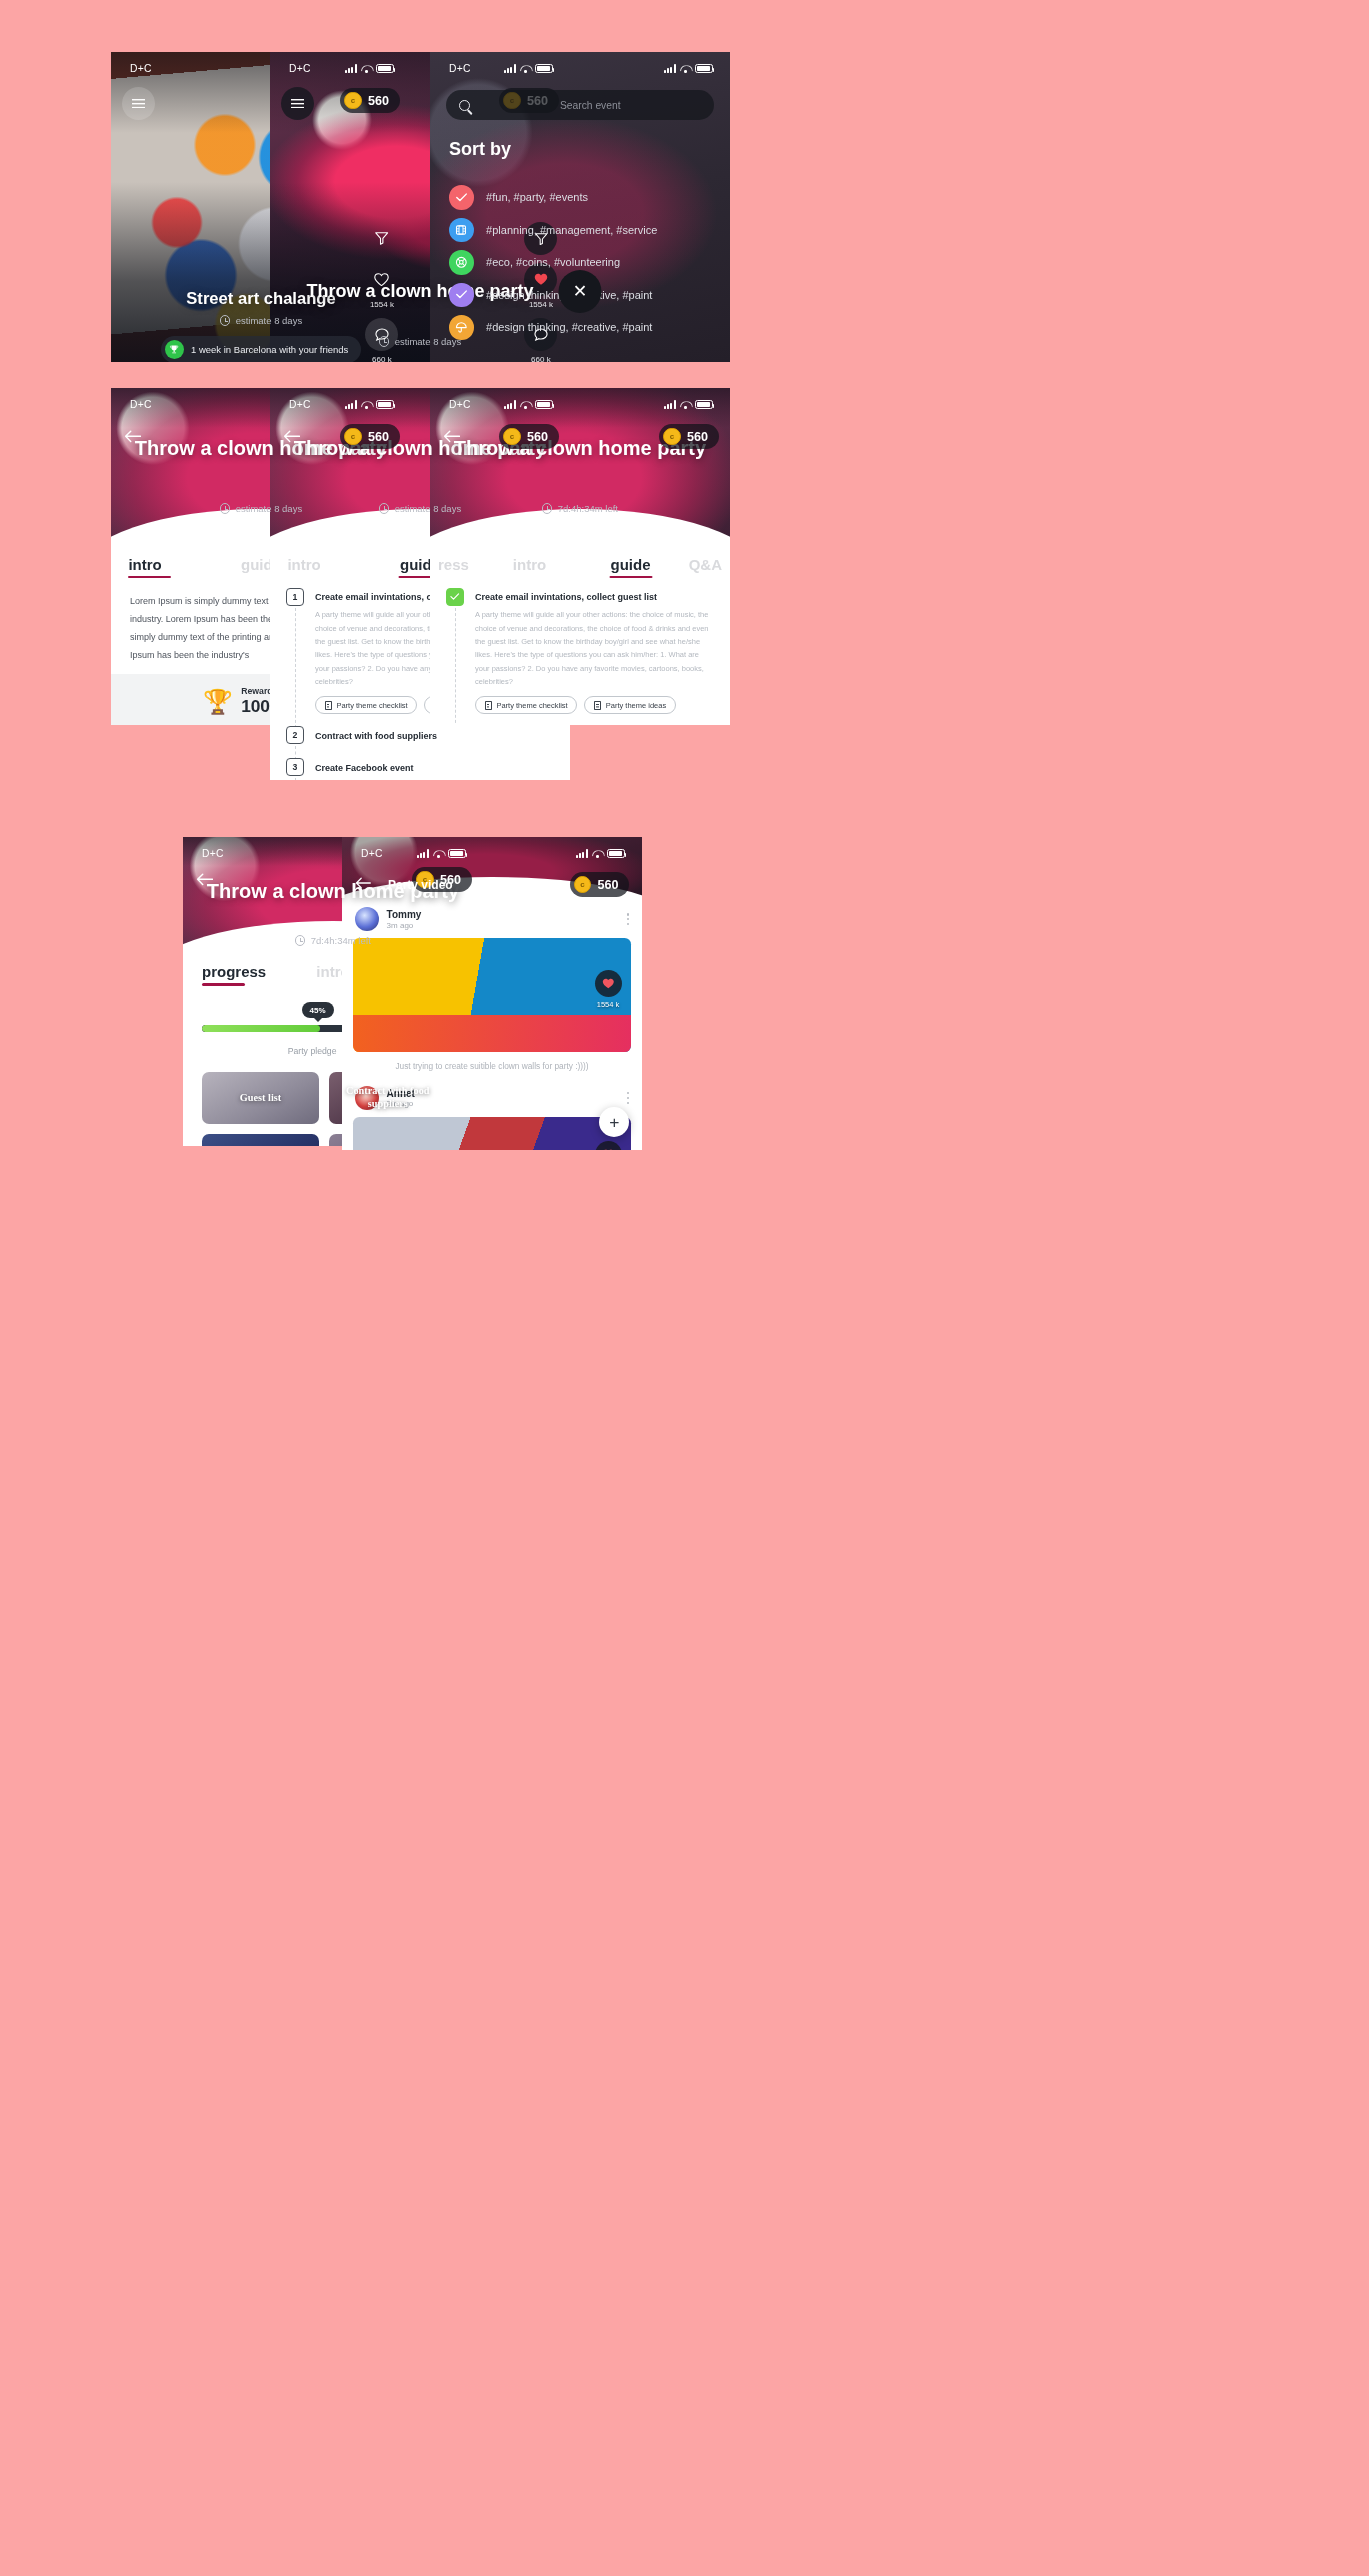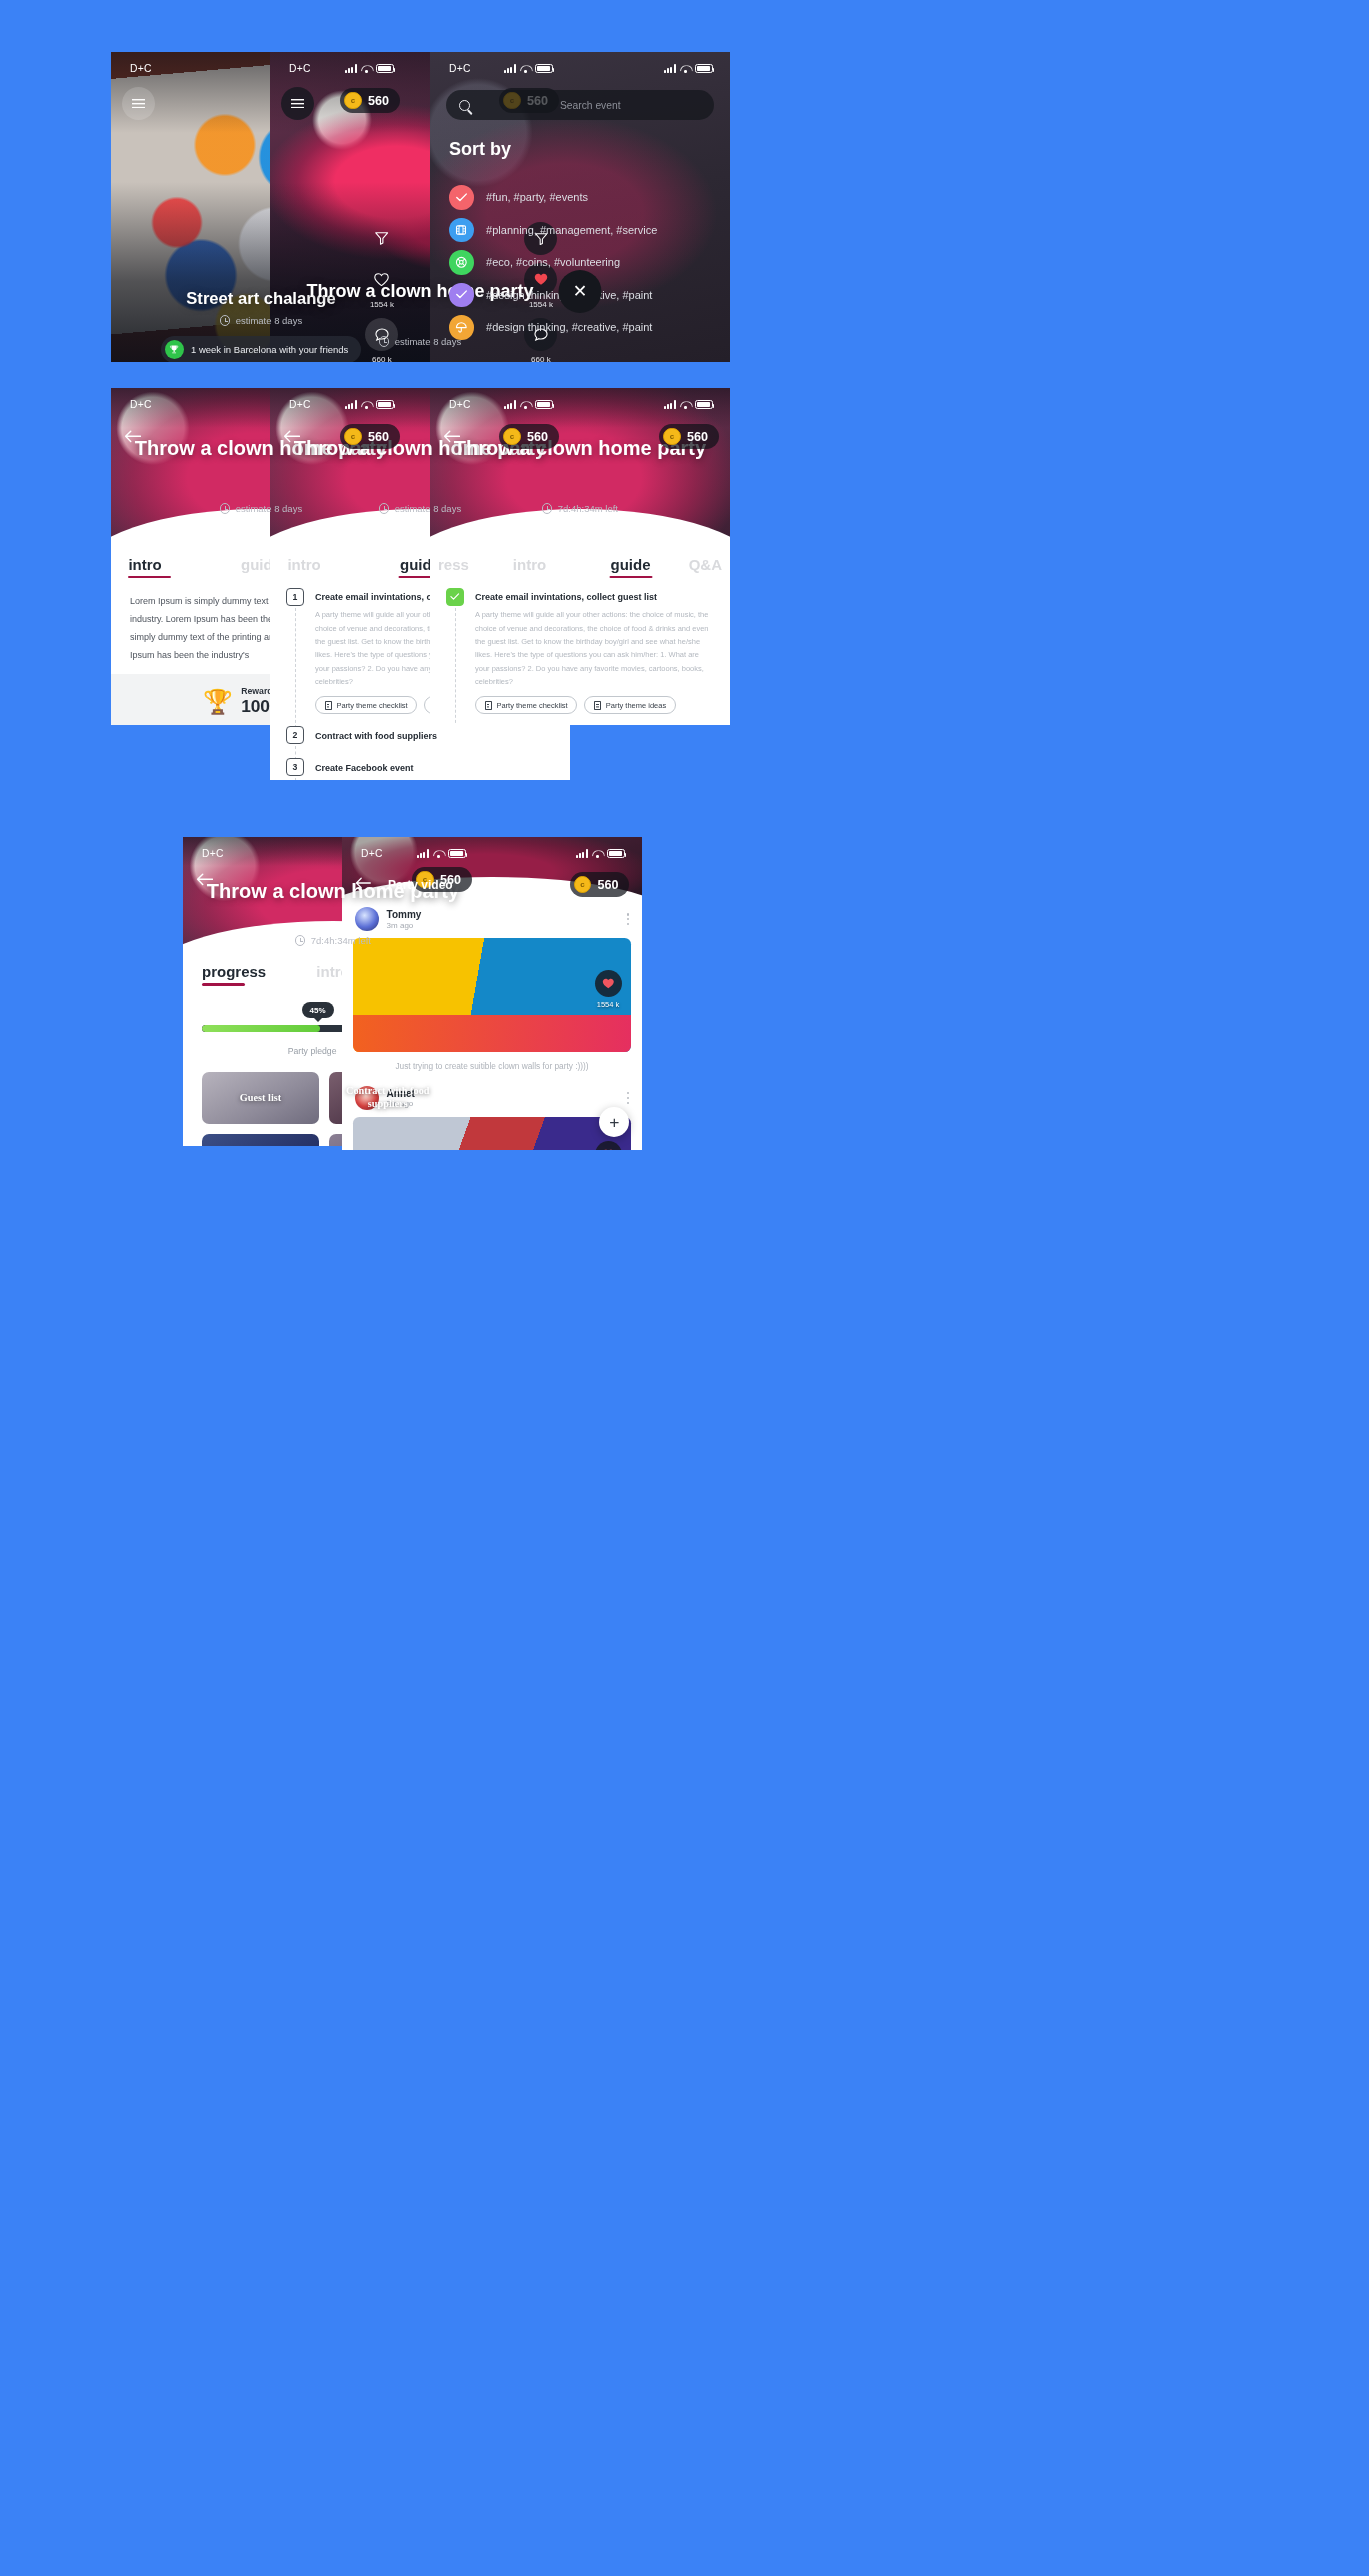--- a/index.html
+++ b/index.html
@@ -2,21 +2,21 @@
 <html style="font-size:12.6px"><head>
 <meta charset="utf-8">
 <style>
   * { box-sizing: border-box; margin: 0; padding: 0; }
   html, body {
     width: 1370px; height: 2576px;
     background: #0e2030;
     font-family: "Liberation Sans", sans-serif;
     overflow: hidden;
   }
-  .canvas { position: relative; width: 1370px; height: 2576px; background:#3b82f6; }
+  .canvas { position: relative; width: 1370px; height: 2576px; background:#fca5a5; }
 
   
   .phone {
     position: absolute;
     width: 300px;
     background: #fff;
     overflow: hidden;
   }
   .statusbar {
     position: absolute; top: 0; left: 0; right: 0; height: 27px;

